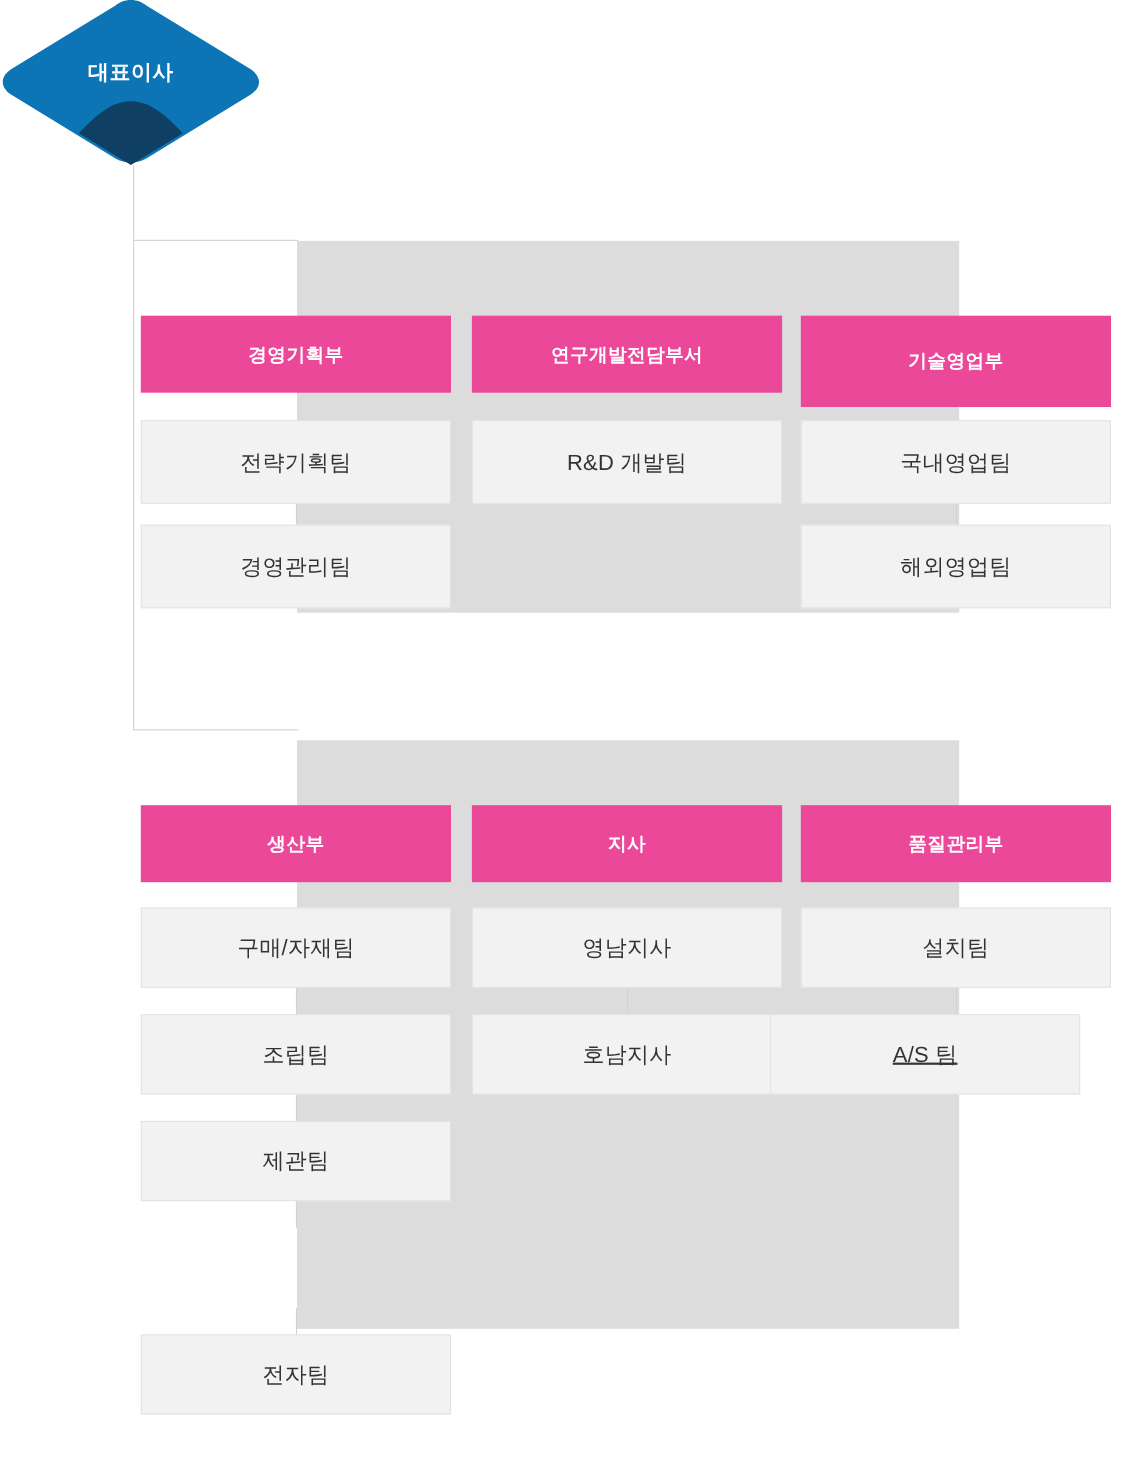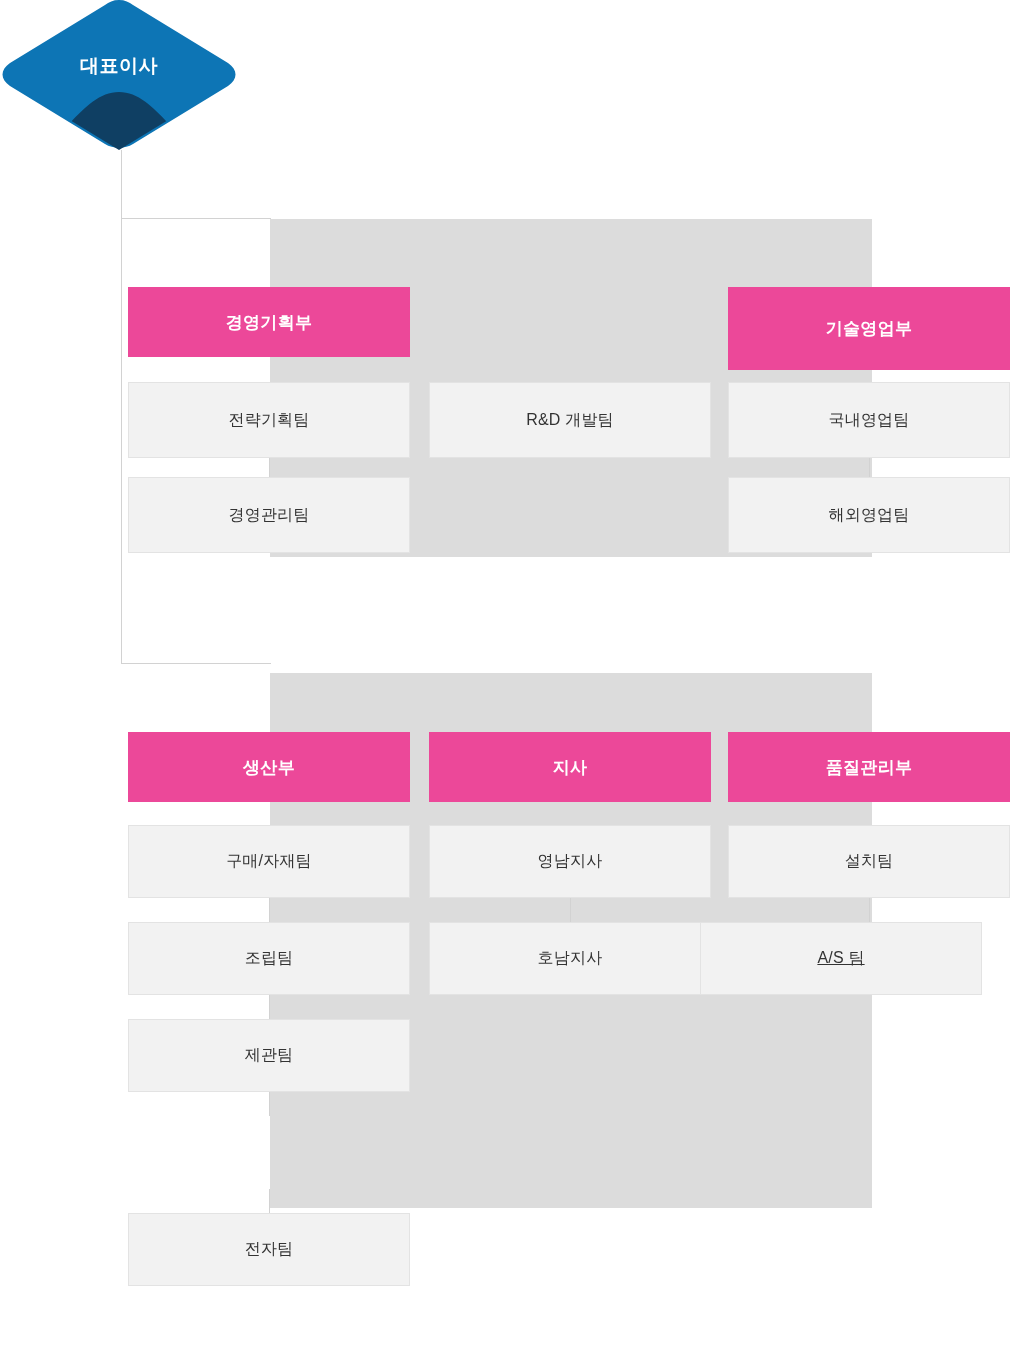--- a/index.html
+++ b/index.html
@@ -86,21 +86,21 @@
     justify-content: center;
     z-index: 2;
     letter-spacing: 0.3px;
   }
   .team {
     position: absolute;
     background: #f2f2f2;
     border: 1px solid #e3e3e3;
     box-sizing: border-box;
     color: #333333;
-    font-size: 16px;
+    font-size: 20px;
     display: flex;
     align-items: center;
     justify-content: center;
     z-index: 2;
     letter-spacing: 0.2px;
   }
 </style>
 </head>
 <body>
 
@@ -135,20 +135,21 @@
       </g>
     </svg>
     <div class="ceo-label">대표이사</div>
   </div>
 
   <div class="dept" style="left:128px; top:287px; width:282px; height:70px;">경영기획부</div>
   <div class="team" style="left:128px; top:382px; width:282px; height:76px;">전략기획팀</div>
   <div class="line stub" style="left:269px; top:458px; height:19px;"></div>
   <div class="team" style="left:128px; top:477px; width:282px; height:76px;">경영관리팀</div>
 
+  <div class="dept" style="left:429px; top:287px; width:282px; height:70px;">연구개발전담부서</div>
   <div class="team" style="left:429px; top:382px; width:282px; height:76px;">R&amp;D 개발팀</div>
 
   <div class="dept" style="left:728px; top:287px; width:282px; height:83px;">기술영업부</div>
   <div class="team" style="left:728px; top:382px; width:282px; height:76px;">국내영업팀</div>
   <div class="line stub" style="left:869px; top:458px; height:19px;"></div>
   <div class="team" style="left:728px; top:477px; width:282px; height:76px;">해외영업팀</div>
 
   <div class="dept" style="left:128px; top:732px; width:282px; height:70px;">생산부</div>
   <div class="team" style="left:128px; top:825px; width:282px; height:73px;">구매/자재팀</div>
   <div class="line stub" style="left:269px; top:898px; height:24px;"></div>

